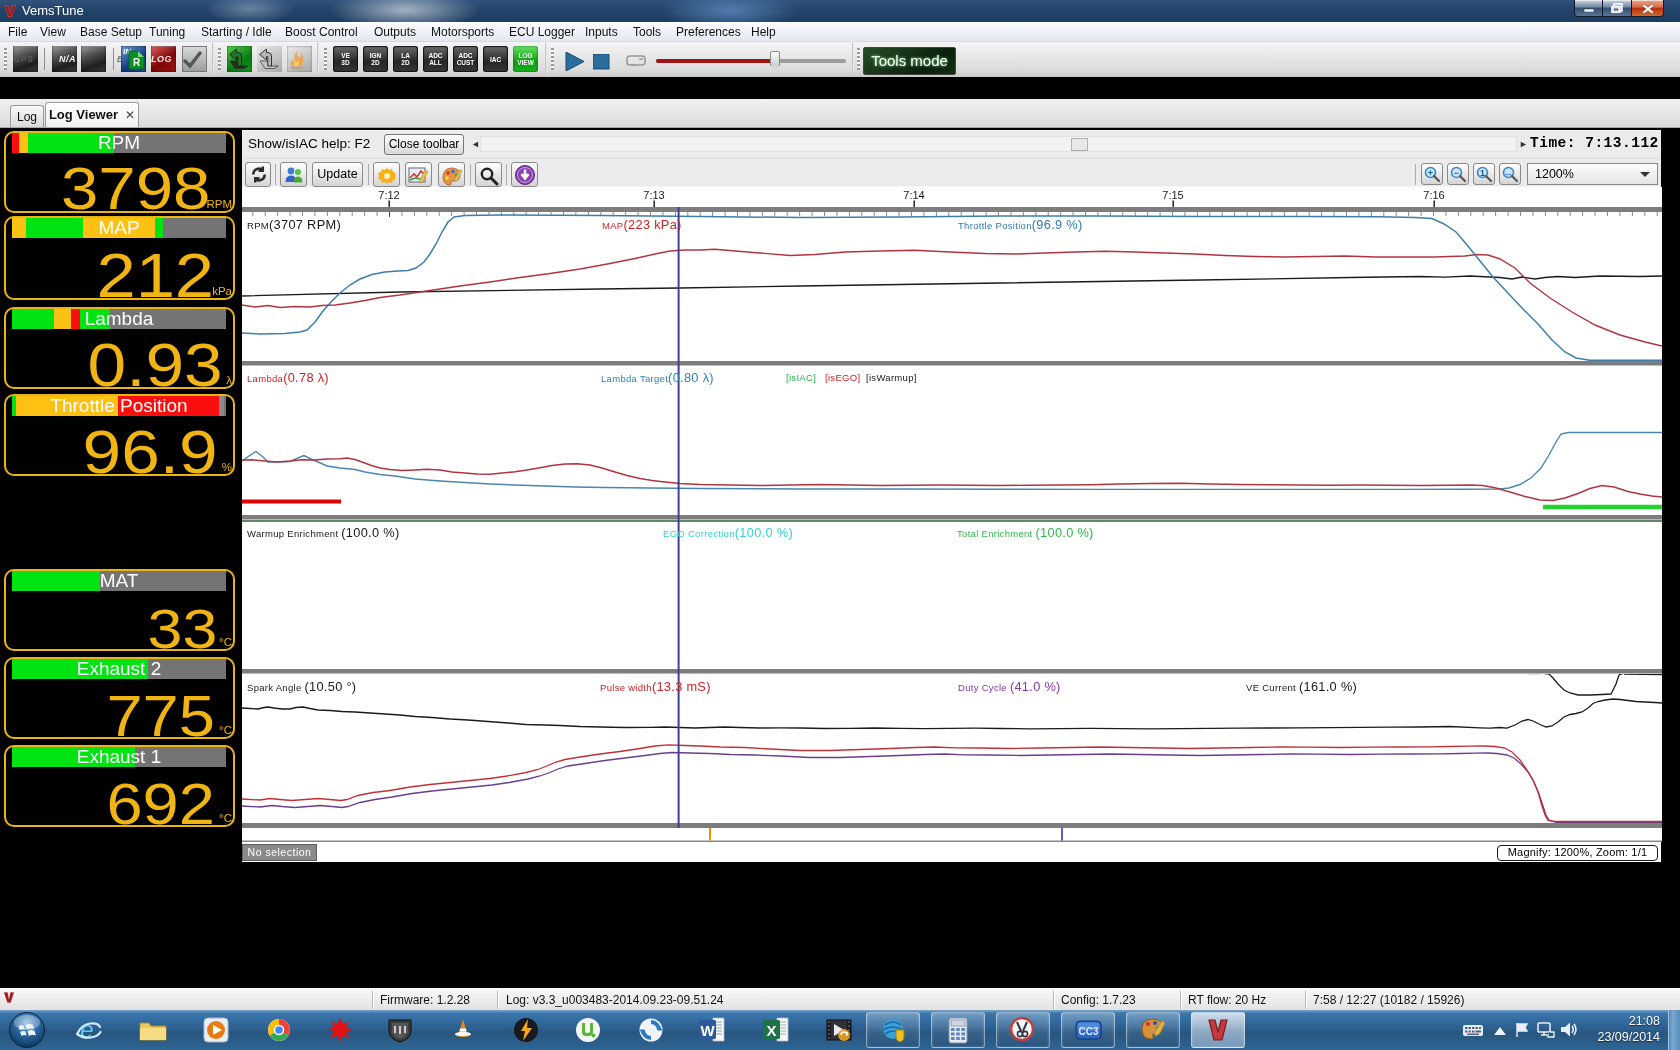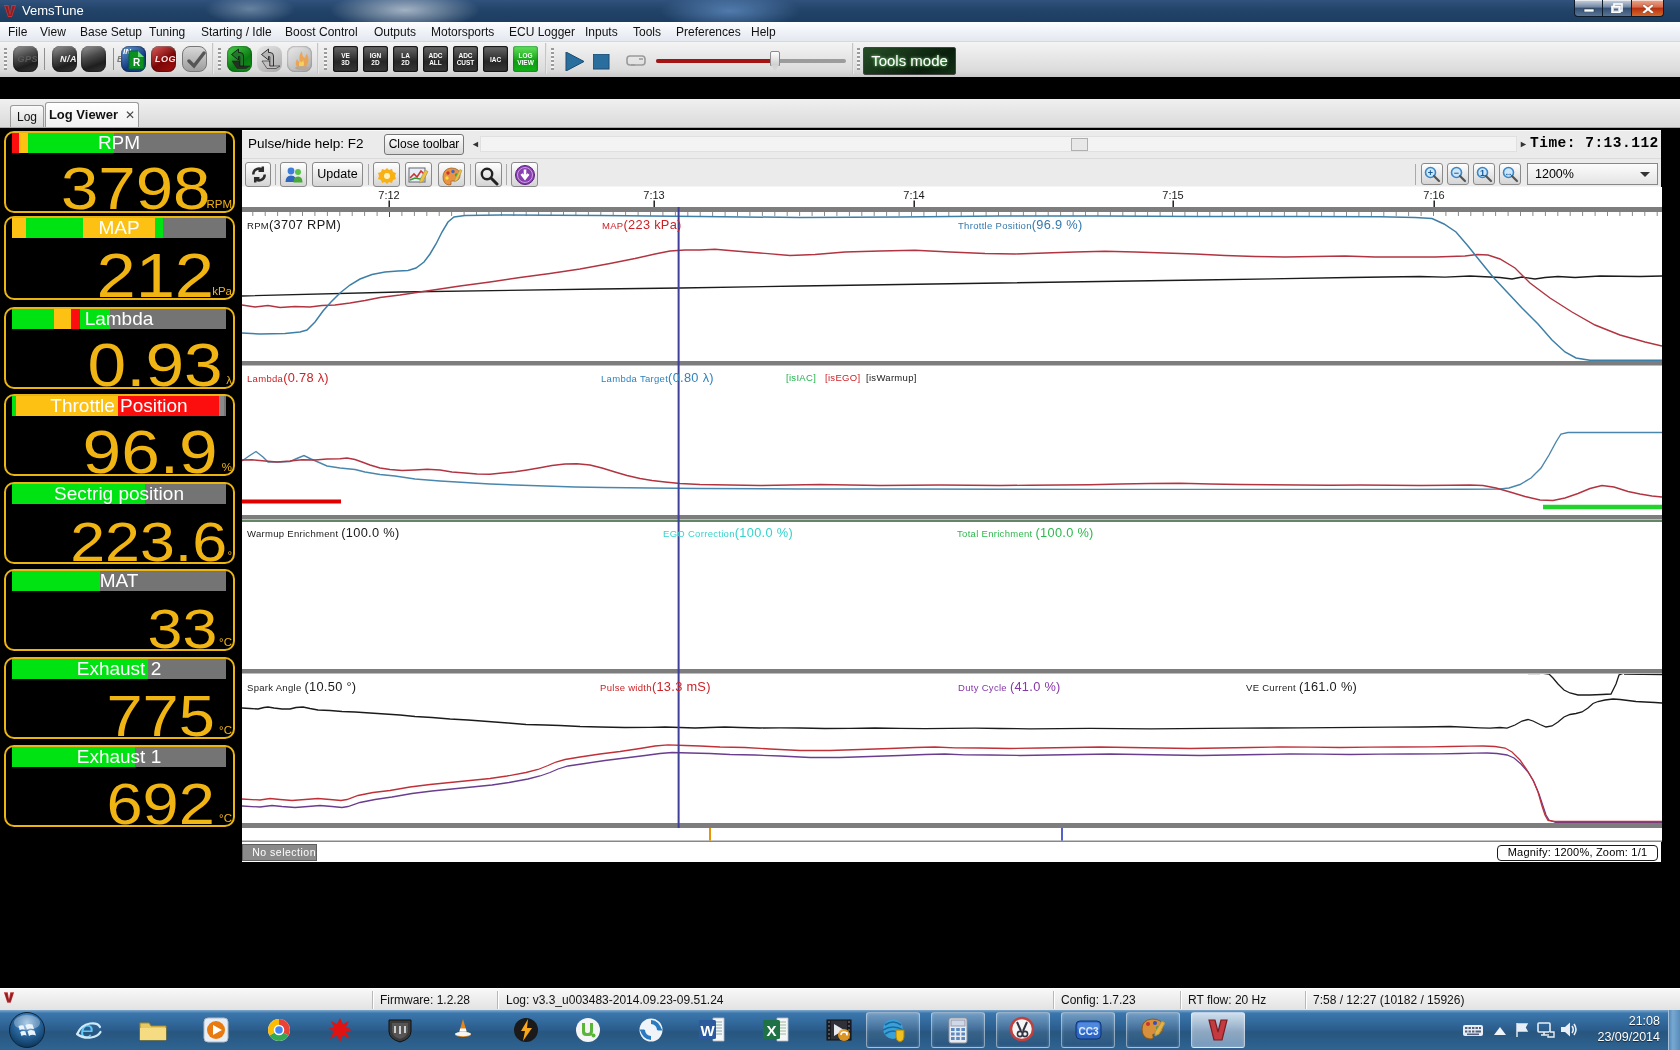--- a/index.html
+++ b/index.html
@@ -16,21 +16,21 @@
 #cap-min{width:29px;border-radius:0 0 0 4px}
 #cap-max{width:29px;border-left:none}
 #cap-close{width:32px;border-left:none;border-radius:0 0 4px 0;background:linear-gradient(#eba68d,#d66a4a 45%,#b83010 50%,#d4682a)}
 .cap svg{display:block;margin:3px auto 0}
 
 #menubar{left:0;top:22px;width:1680px;height:20px;background:linear-gradient(#fdfeff,#eef1f6 55%,#e4e8ef);border-bottom:1px solid #d5d9df;color:#111;font-size:12px}
 #menubar span{position:absolute;top:3px}
 
 #toolbar{left:0;top:42px;width:1680px;height:35px;background:linear-gradient(#f4f4f4,#dcdcdc 80%,#c9c9c9)}
 .grip{position:absolute;width:3px;top:6px;height:22px;background:repeating-linear-gradient(#9a9a9a 0 2px,#f5f5f5 2px 4px)}
-.tbtn{position:absolute;top:4px;width:25px;height:26px;border-radius:8px;font-weight:bold;text-align:right}
+.tbtn{position:absolute;top:4px;width:25px;height:26px;border-radius:0;font-weight:bold;text-align:left}
 .dark{background:linear-gradient(160deg,#9a9a9a,#4a4a4a 40%,#1e1e1e 70%,#3a3a3a);box-shadow:inset 0 0 2px #000,inset 0 1px 1px rgba(255,255,255,.4);color:#ddd}
 .seg{font-size:9px;font-style:italic;letter-spacing:.5px;line-height:26px;font-weight:bold}
 .tsep{position:absolute;top:6px;width:1px;height:22px;background:#8f8f8f}
 .gend{position:absolute;top:1px;width:2px;height:31px;background:linear-gradient(90deg,#b5b5b5,#f8f8f8)}
 .mini{position:absolute;top:4px;width:25px;height:26px;border-radius:3px;background:linear-gradient(#6a6a6a,#262626 60%,#383838);box-shadow:inset 0 0 1px 1px #111;color:#fff;font-size:6.5px;line-height:7px;font-weight:bold;text-align:center;padding-top:6px;letter-spacing:0}
 
 #flagrow{left:0;top:77px;width:1680px;height:22px;background:linear-gradient(#dedede,#cfcfcf)}
 #flagblack{position:absolute;left:8px;top:1px;width:965px;height:21px;background:#0a0a0a}
 .flag{position:absolute;top:1px;height:19px;border:1px solid #666;border-top-color:#999;color:#fff;background:#000;font-size:13.5px;text-align:center;line-height:17px}
 .flag.on{background:#00e409;color:#000;border-color:#2a2;border-top-color:#7f7}
@@ -58,21 +58,21 @@
 #tthumb{position:absolute;left:590px;top:1px;width:17px;height:13px;background:#e8e8e8;border:1px solid #b0b0b0}
 .sarrow{position:absolute;top:8px;font-size:9px;color:#333}
 .lvbtn{position:absolute;top:31px;height:25px;border:1px solid #8a8a8a;border-radius:3px;background:linear-gradient(#ffffff,#d4d4d4)}
 .lvsep{position:absolute;top:33px;width:1px;height:21px;background:#aaa}
 
 #zoomdd{position:absolute;left:1285px;top:32px;width:131px;height:22px;background:linear-gradient(#fcfcfc,#e4e4e4);border:1px solid #888;font-size:12.5px;color:#000;line-height:20px;padding-left:7px}
 #zoomdd:after{content:"";position:absolute;right:7px;top:8px;border:5px solid transparent;border-top-color:#333}
 #timebox{position:absolute;left:1288px;top:4px;font-family:"Liberation Mono",monospace;font-size:14.5px;font-weight:bold;color:#000;letter-spacing:.5px}
 
 #noselrow{left:242px;top:842px;width:1419px;height:20px;background:#fff}
-#nosel{position:absolute;left:0px;top:2px;width:75px;height:17px;background:#8a8a8a;border:1px solid #5e5e5e;color:#fff;font-size:10.5px;text-align:right;line-height:15px;letter-spacing:.5px}
+#nosel{position:absolute;left:0px;top:2px;width:75px;height:17px;background:#8a8a8a;border:1px solid #5e5e5e;color:#fff;font-size:10.5px;text-align:center;line-height:15px;letter-spacing:.5px}
 #magbox{position:absolute;left:1255px;top:3px;width:161px;height:16px;border:1.5px solid #1a1a1a;border-radius:4px;background:#fff;color:#000;font-size:11px;text-align:center;line-height:13px;letter-spacing:.2px}
 
 #statusbar{left:0;top:988px;width:1680px;height:22px;background:linear-gradient(#f8f8f8,#e2e2e2);border-top:1px solid #fff;font-size:12px;color:#111}
 #statusbar .sep{position:absolute;top:2px;width:1px;height:18px;background:#b8b8b8;box-shadow:1px 0 0 #fff}
 #statusbar span{position:absolute;top:4px}
 
 #taskbar{left:0;top:1010px;width:1680px;height:40px;background:linear-gradient(#7fa8cc,#3a77ad 8%,#2b5c8c 50%,#27567f 55%,#2f6492);}
 .tbox{position:absolute;top:2px;width:54px;height:36px;border:1px solid rgba(255,255,255,.45);border-radius:3px;background:linear-gradient(rgba(255,255,255,.28),rgba(255,255,255,.1) 50%,rgba(0,0,30,.12));box-shadow:inset 0 0 3px rgba(255,255,255,.25)}
 .tbox.active{background:linear-gradient(rgba(255,255,255,.75),rgba(235,240,250,.55) 50%,rgba(190,210,235,.5));}
 .ticon{position:absolute;top:5px}
@@ -228,28 +228,20 @@
         <div class="gbar">
           <div style="left:0px;width:4px;background:#00e313"></div>
           <div style="left:4px;width:102px;background:#fdc113"></div>
           <div style="left:106px;width:101px;background:#fd0e0e"></div>
           <div style="left:207px;width:5px;background:#8a8a8a"></div>
         </div>
         <div class="gtitle">Throttle Position</div>
         <div class="gval" style="right:15px;top:24.5px;font-size:62px">96.9</div>
         <div class="gunit" style="right:1px;bottom:1px">%</div>
       </div>
-      <div class="gauge" style="top:354px;height:82px">
-        <div class="gbar">
-          <div style="left:0px;width:133px;background:#00e313"></div>
-        </div>
-        <div class="gtitle">Sectrig position</div>
-        <div class="gval" style="right:6px;top:29.5px;font-size:56px">223.6</div>
-        <div class="gunit" style="right:1px;bottom:1px">°</div>
-      </div>
       <div class="gauge" style="top:441px;height:82px">
         <div class="gbar">
           <div style="left:0px;width:88px;background:#00e313"></div>
         </div>
         <div class="gtitle">MAT</div>
         <div class="gval" style="right:16px;top:29.5px;font-size:56px">33</div>
         <div class="gunit" style="right:1px;bottom:1px">°C</div>
       </div>
       <div class="gauge" style="top:529px;height:82px">
         <div class="gbar">
@@ -263,21 +255,21 @@
         <div class="gbar">
           <div style="left:0px;width:123px;background:#00e313"></div>
         </div>
         <div class="gtitle">Exhaust 1</div>
         <div class="gval" style="right:18px;top:27.8px;font-size:58px">692</div>
         <div class="gunit" style="right:1px;bottom:1px">°C</div>
       </div>
     </div>
 <div class="abs" id="lvtool">
       <div class="groove"></div>
-      <div class="help">Pulse/hide help: F2</div>
+      <div class="help">Show/isIAC help: F2</div>
       <div id="closetb">Close toolbar</div>
       <div class="sarrow" style="left:229px">◄</div>
       <div id="tscroll">
         <div id="tthumb"></div>
       </div>
       <div class="sarrow" style="left:1277px">►</div>
       <div id="timebox">Time: 7:13.112</div>
       <div class="lvbtn" style="left:3px;width:26px"><svg width="20" height="19" style="margin:2px 0 0 3px" viewBox="0 0 20 20">
           <path d="M4,10 A6,6 0 0 1 14,5.4 M14,1.5 L14,6 L9.5,6 M16,10 A6,6 0 0 1 6,14.6 M6,18.5 L6,14 L10.5,14" fill="none" stroke="#2c2c2c" stroke-width="2.6"></path>
         </svg></div>

